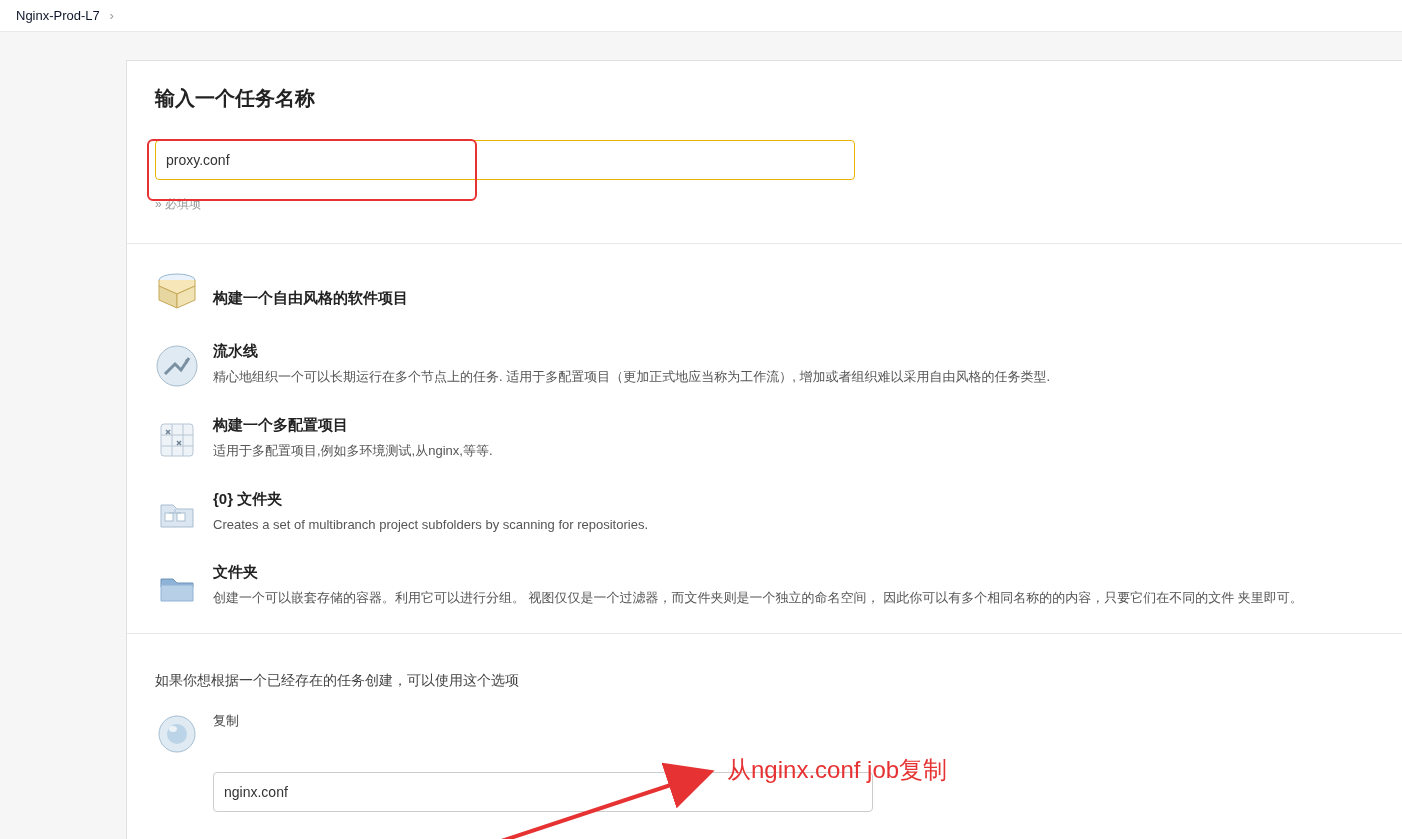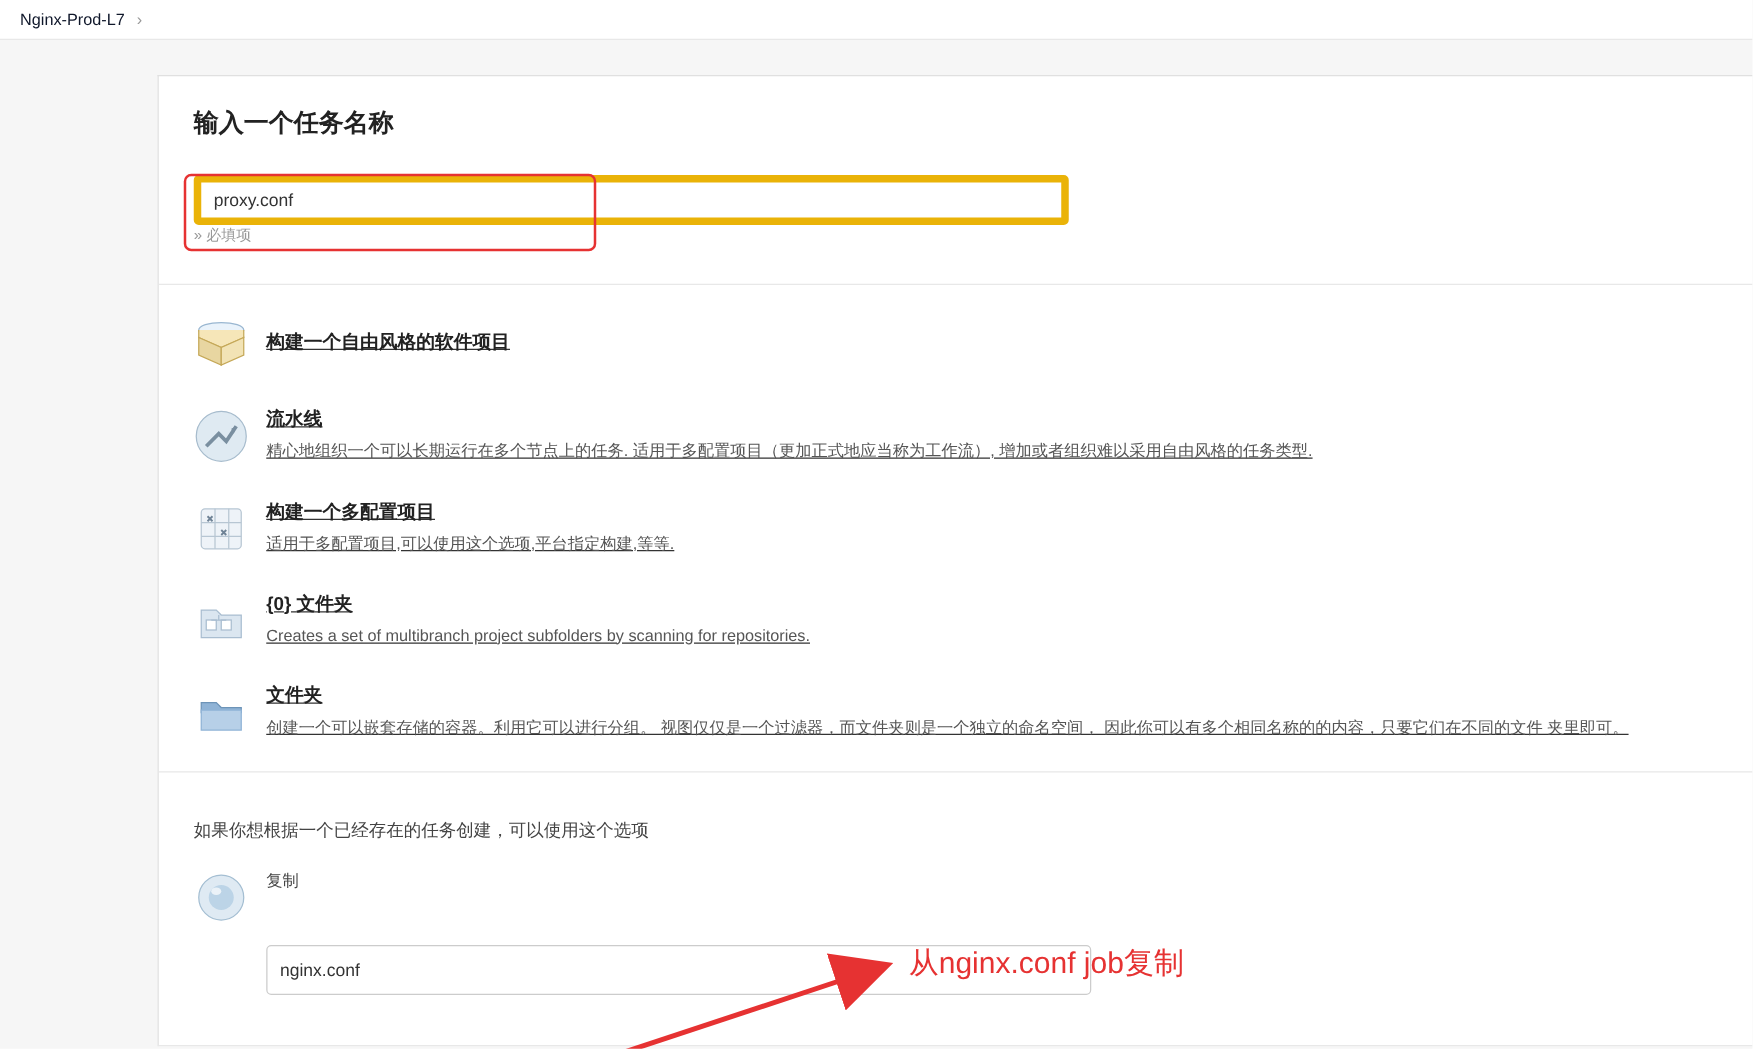--- a/index.html
+++ b/index.html
@@ -54,38 +54,37 @@
     width: 330px;
     height: 62px;
     pointer-events: none;
   }
 
   .name-input {
     width: 700px;
     height: 40px;
     padding: 6px 10px;
     font-size: 14px;
-    border: 6px solid #eab308;
+    border: 1px solid #eab308;
     border-radius: 4px;
     color: #333;
     outline: none;
   }
   .required-note {
-    margin-top: 0;
+    margin-top: 16px;
     font-size: 12px;
     color: #999;
   }
 
   
   .type-row {
     display: flex;
-    align-items: center;
+    align-items: flex-end;
     padding: 10px 0 18px 0;
     cursor: pointer;
-    text-decoration: underline;
   }
   .type-icon {
     width: 44px; height: 44px;
     flex: 0 0 44px;
     margin-right: 14px;
     display: flex; align-items: center; justify-content: center;
   }
   .type-icon svg { display:block; }
   .type-text .t { font-size: 15px; font-weight: 600; color: #222; margin-bottom: 6px; }
   .type-text .d { font-size: 13px; color: #555; line-height: 1.6; }
@@ -170,21 +169,21 @@
             <rect x="6" y="6" width="32" height="32" rx="3" fill="#eef3f8" stroke="#b7c6d3"></rect>
             <line x1="6" y1="17" x2="38" y2="17" stroke="#b7c6d3"></line>
             <line x1="6" y1="28" x2="38" y2="28" stroke="#b7c6d3"></line>
             <line x1="17" y1="6" x2="17" y2="38" stroke="#b7c6d3"></line>
             <line x1="28" y1="6" x2="28" y2="38" stroke="#b7c6d3"></line>
             <path d="M11 12l4 4m0-4l-4 4M22 23l4 4m0-4l-4 4" stroke="#6f8396" stroke-width="1.5"></path>
           </svg>
       </div>
       <div class="type-text">
         <div class="t">构建一个多配置项目</div>
-        <div class="d">适用于多配置项目,可以使用这个选项,平台指定构建,等等.</div>
+        <div class="d">适用于多配置项目,例如多环境测试,从nginx,等等.</div>
       </div>
     </div>
 
     <div class="type-row">
       <div class="type-icon">
         <svg width="44" height="44" viewBox="0 0 44 44">
             <path d="M6 14h12l4 4h16v18H6z" fill="#dbe6f0" stroke="#a9bdd0"></path>
             <rect x="10" y="22" width="8" height="8" fill="#fff" stroke="#a9bdd0"></rect>
             <rect x="22" y="22" width="8" height="8" fill="#fff" stroke="#a9bdd0"></rect>
             <line x1="14" y1="22" x2="26" y2="22" stroke="#a9bdd0"></line>

